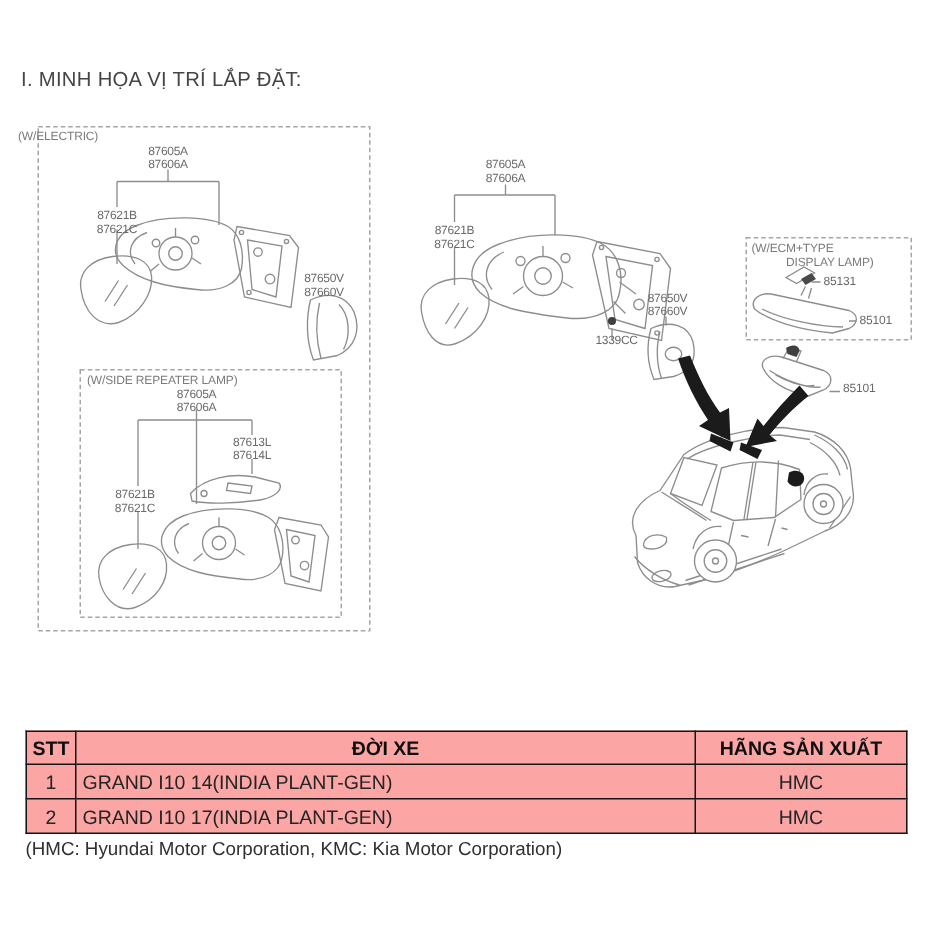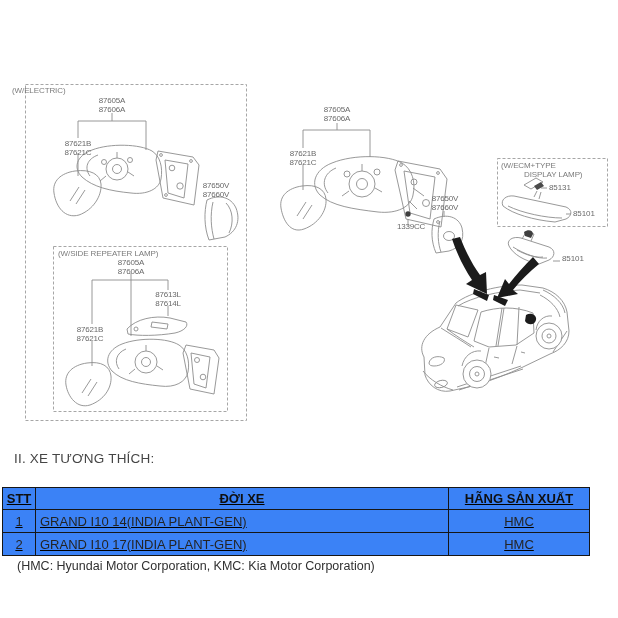--- a/index.html
+++ b/index.html
@@ -6,35 +6,36 @@
   body{width:618px;height:618px;font-family:"Liberation Sans","DejaVu Sans",sans-serif;}
   .sheet{position:relative;width:618px;height:618px;background:#ffffff;overflow:hidden;}
   .sec-title{position:absolute;font-size:13.5px;color:#454545;letter-spacing:.2px;z-index:4;}
   #sec1-title{left:14px;top:45px;}
   #sec2-title{left:14px;top:451px;}
   svg.art{position:absolute;left:0;top:0;z-index:1;}
   .plbl{position:absolute;font-size:8px;line-height:9px;color:#6a6a6a;letter-spacing:-.2px;
         white-space:pre-line;text-align:center;z-index:3;}
   .blbl{position:absolute;font-size:8px;line-height:9px;color:#7b7b7b;letter-spacing:-.1px;
         white-space:nowrap;z-index:3;}
-  table.compat{position:absolute;left:2px;top:487px;width:587px;border-collapse:collapse;
-        table-layout:fixed;z-index:4;background:#3b82f6;text-decoration:underline;}
+  table.compat{position:absolute;left:17px;top:487px;width:587px;border-collapse:collapse;
+        table-layout:fixed;z-index:4;background:#fca5a5;}
   .compat th{font-size:13px;font-weight:bold;color:#0f0f0f;border:1.6px solid #161616;
         height:19px;padding:1px 2px;text-align:center;}
   .compat td{font-size:13px;color:#242424;border:1.6px solid #161616;height:20px;
         padding:1px 3px;text-align:center;}
   .compat td.model{text-align:left;padding-left:4px;}
   .footnote{position:absolute;left:17px;top:559px;width:512px;
         font-size:12.5px;color:#303030;z-index:4;}
 </style>
 </head>
 <body>
 
 <div class="sheet">
 
+  <div class="sec-title" id="sec1-title">I. MINH HỌA VỊ TRÍ LẮP ĐẶT:</div>
 
   <svg class="art" width="618" height="618" viewBox="0 0 618 618">
 
     <g fill="none" stroke="#a6a6a6" stroke-width="1" stroke-dasharray="3 2">
       <rect x="25.5" y="84.5" width="221" height="336"></rect>
       <rect x="53.5" y="246.5" width="174" height="165"></rect>
       <rect x="497.5" y="158.5" width="110" height="68"></rect>
     </g>
 
     <g fill="none" stroke="#8d8d8d" stroke-width="0.9">
@@ -176,21 +177,20 @@
   <span class="plbl" style="left:419px;top:194px;width:52px">87650V
 87660V</span>
   <span class="plbl" style="left:394px;top:222px;width:34px">1339CC</span>
 
   <span class="blbl" style="left:501px;top:161px">(W/ECM+TYPE</span>
   <span class="blbl" style="left:524px;top:170px">DISPLAY LAMP)</span>
   <span class="blbl" style="left:549px;top:183px;color:#6a6a6a">85131</span>
   <span class="blbl" style="left:573px;top:209px;color:#6a6a6a">85101</span>
   <span class="blbl" style="left:562px;top:254px;color:#6a6a6a">85101</span>
 
-  <div class="sec-title" id="sec2-title">II. XE TƯƠNG THÍCH:</div>
 
   <table class="compat">
     <colgroup>
         <col style="width:33px">
         <col style="width:413px">
         <col style="width:141px">
       </colgroup>
     <thead>
       <tr>
         <th>STT</th>

